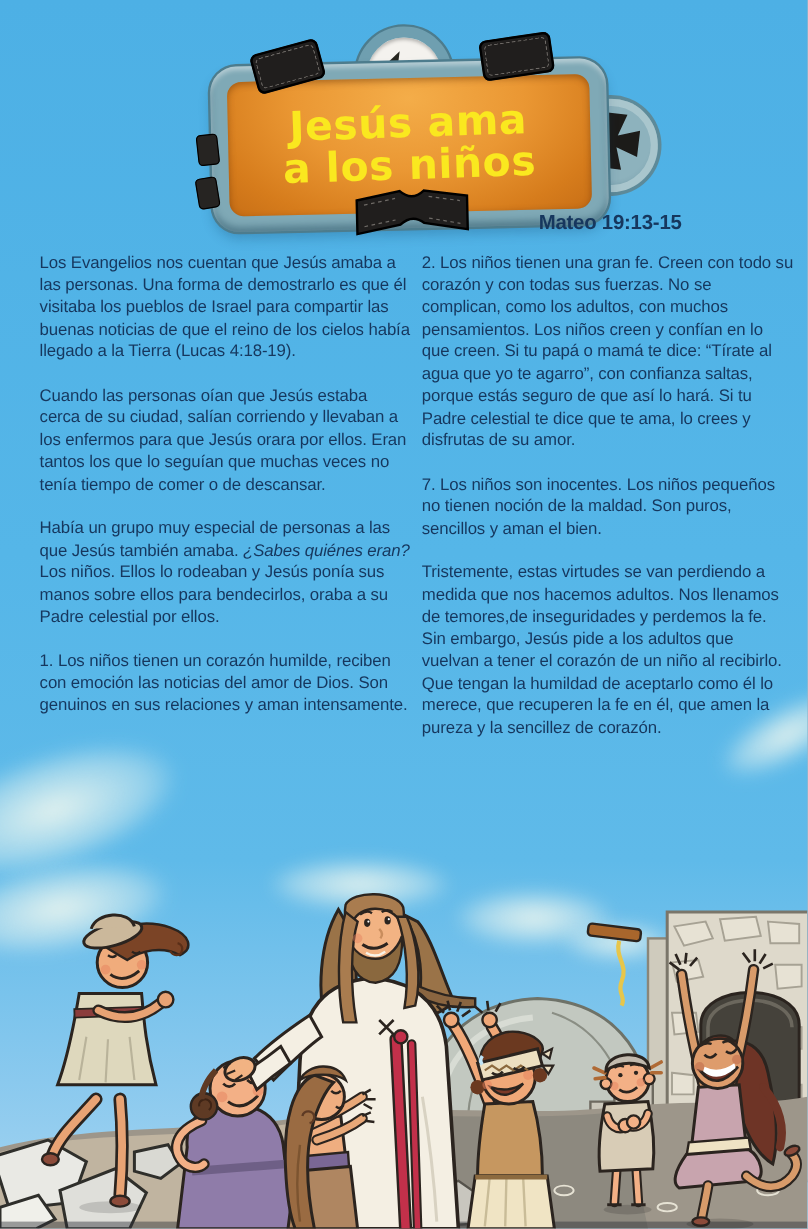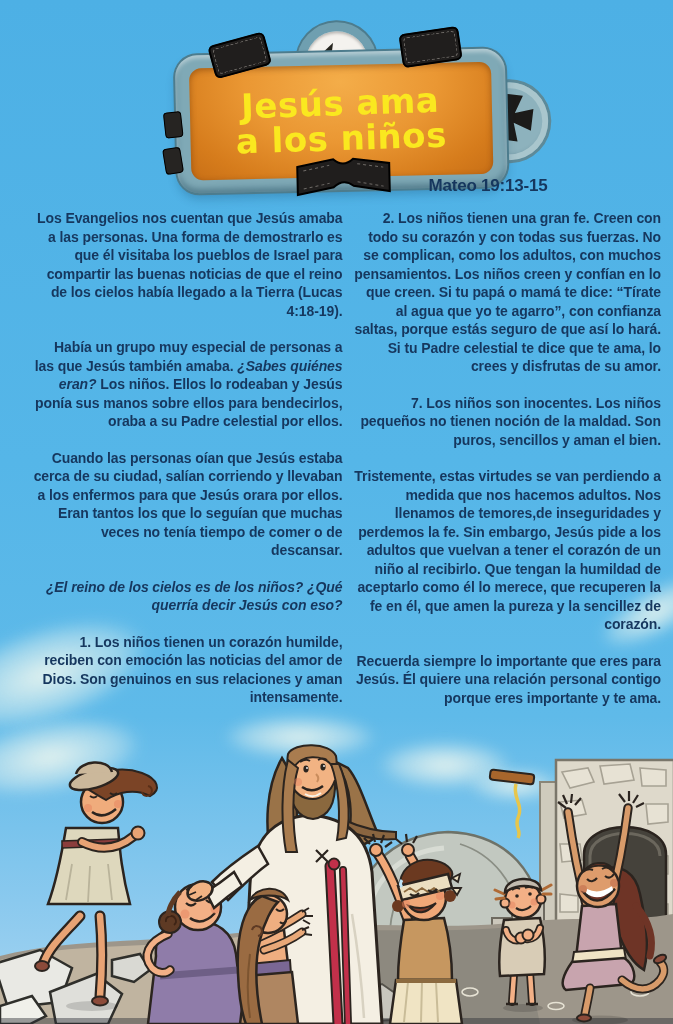--- a/index.html
+++ b/index.html
@@ -20,25 +20,25 @@
   .plaque-face{position:absolute;left:14px;top:13px;right:14px;bottom:13px;border-radius:12px;
     background:radial-gradient(ellipse at 50% 15%,#f4ad49 0%,#ea9733 45%,#d67c1c 80%,#c86f16 100%);
     box-shadow:inset 0 2px 6px rgba(90,40,0,.45);display:flex;flex-direction:column;align-items:center;justify-content:center;}
   .plaque-title{color:#fae81f;font-weight:bold;font-size:34px;line-height:35px;letter-spacing:.5px;
     font-family:"DejaVu Sans","Liberation Sans",sans-serif;text-align:center;transform:rotate(-.6deg);}
   .strap{position:absolute;background:#201e1d;border-radius:6px;box-shadow:inset 0 0 0 2px #000;}
   .strap::after{content:"";position:absolute;inset:4px;border:1px dashed #6e6a66;border-radius:4px;}
   .tab{position:absolute;background:#262422;border-radius:4px;box-shadow:inset 0 0 0 1px #000;}
   .cross-circle{position:absolute;right:-36px;top:58px;width:78px;height:78px;border-radius:50%;
     background:#8db2bd;box-shadow:0 0 0 3px #5d8a99, inset 0 0 0 6px #a9c6cd, inset 0 -4px 5px rgba(20,60,80,.35);}
-  .verse{position:absolute;left:408px;top:176px;width:160px;text-align:center;
+  .verse{position:absolute;left:408px;top:176px;width:160px;text-align:right;
     color:#16375e;font-weight:bold;font-size:17px;letter-spacing:-.2px;}
   
   .columns{position:absolute;left:33px;top:209px;width:628px;display:flex;gap:9px;
-    color:#16375e;text-align:right;font-weight:bold;font-size:14px;line-height:18.5px;letter-spacing:-.1px;}
+    color:#16375e;text-align:left;font-weight:normal;font-size:14px;line-height:18.5px;letter-spacing:-.1px;}
   .col{flex:1;}
   .col p{margin:0 0 18px 0;}
   .col p.it, .col em{font-style:italic;}
   
   .scene{position:absolute;left:0;top:724px;width:673px;height:300px;}
 </style>
 </head>
 <body>
 
 <div class="page">
@@ -78,30 +78,28 @@
       <path d="M2 10 L38 3 Q48 12 58 3 L94 8 L94 36 L58 30 Q48 22 38 31 L2 38 Z" fill="#201e1d" stroke="#000" stroke-width="2"></path>
       <path d="M8 14 L34 9 M8 32 L34 27 M62 8 L88 12 M62 26 L88 31" stroke="#6e6a66" stroke-width="1" stroke-dasharray="3 3" fill="none"></path>
     </svg>
   </div>
 
   <div class="verse">Mateo 19:13-15</div>
 
   <div class="columns">
     <div class="col" id="col-left">
         <p><span>Los Evangelios nos cuentan que Jesús amaba a las personas. Una forma de demostrarlo es que él visitaba los pueblos de Israel para compartir las buenas noticias de que el reino de los cielos había llegado a la Tierra (Lucas 4:18-19).</span></p>
+        <p><span>Cuando las personas oían que Jesús estaba cerca de su ciudad, salían corriendo y llevaban a los enfermos para que Jesús orara por ellos. Eran tantos los que lo seguían que muchas veces no tenía tiempo de comer o de descansar.</span></p>
         <p><span>Había un grupo muy especial de personas a las que Jesús también amaba. </span><em>¿Sabes quiénes eran?</em><span> Los niños. Ellos lo rodeaban y Jesús ponía sus manos sobre ellos para bendecirlos, oraba a su Padre celestial por ellos.</span></p>
-        <p><span>Cuando las personas oían que Jesús estaba cerca de su ciudad, salían corriendo y llevaban a los enfermos para que Jesús orara por ellos. Eran tantos los que lo seguían que muchas veces no tenía tiempo de comer o de descansar.</span></p>
-        <p class="it"><em>¿El reino de los cielos es de los niños?  ¿Qué querría decir Jesús con eso?</em></p>
         <p><span>1. Los niños tienen un corazón humilde, reciben con emoción las noticias del amor de Dios. Son genuinos en sus relaciones y aman intensamente.</span></p>
       </div>
     <div class="col" id="col-right">
         <p><span>2. Los niños tienen una gran fe.  Creen con todo su corazón y con todas sus fuerzas. No se complican, como los adultos, con muchos pensamientos.  Los niños creen y confían en lo que creen.  Si tu papá o mamá te dice: “Tírate al agua que yo te agarro”, con confianza saltas, porque estás seguro de que así lo hará. Si tu Padre celestial te dice que te ama, lo crees y disfrutas de su amor.</span></p>
         <p><span>7. Los niños son inocentes.  Los niños pequeños no tienen noción de la maldad. Son puros, sencillos y aman el bien.</span></p>
         <p><span>Tristemente, estas virtudes se van perdiendo a medida que nos hacemos adultos. Nos llenamos de temores,de inseguridades y perdemos la fe. Sin embargo, Jesús pide a los adultos que vuelvan a tener el corazón de un niño al recibirlo.  Que tengan la humildad de aceptarlo como él lo merece, que recuperen la fe en él, que amen la pureza y la sencillez de corazón.</span></p>
-        <p><span>Recuerda siempre lo importante que eres para Jesús. Él quiere una relación personal contigo porque eres importante y te ama.</span></p>
       </div>
   </div>
 
   <svg class="scene" viewBox="0 0 673 300">
 
     <g>
       <rect x="540" y="58" width="34" height="190" fill="#cfcbbd" stroke="#8a8678" stroke-width="2"></rect>
       <rect x="556" y="36" width="118" height="224" fill="#ded9cb" stroke="#7a766a" stroke-width="2.5"></rect>
       <g stroke="#a7a294" stroke-width="1.6" fill="#e7e2d4">
         <path d="M562 48 l26 -4 6 14 -24 6 z"></path>

